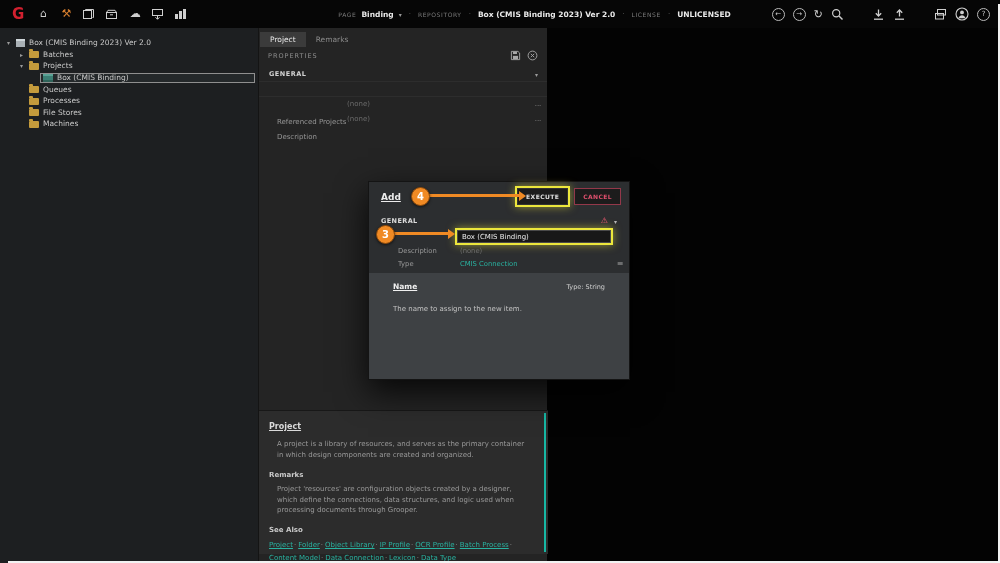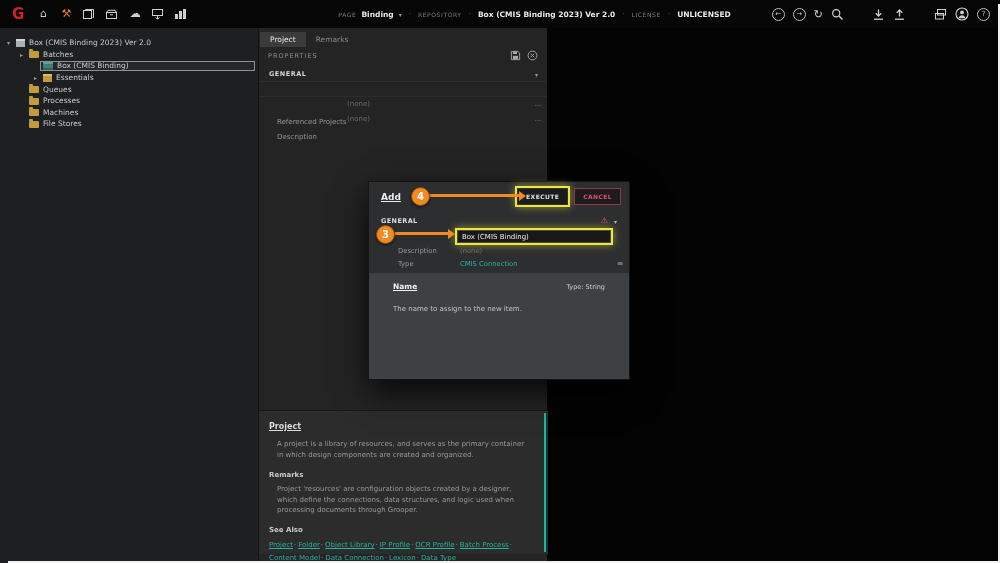--- a/index.html
+++ b/index.html
@@ -216,60 +216,60 @@
       <span>Box (CMIS Binding 2023) Ver 2.0</span>
         </span>
     </div>
     <div class="tree-row d1">
       <span class="tw">▸</span>
       <span class="tsel">
           <span class="ic-folder"></span>
       <span>Batches</span>
         </span>
     </div>
+    <div class="tree-row d1">
+      <span class="tw">▾</span>
+      <span class="tsel">
+          <span class="ic-folder"></span>
+      <span>Projects</span>
+        </span>
+    </div>
     <div class="tree-row d2 selected">
       <span class="tw"></span>
       <span class="tsel">
           <span class="ic-proj"></span>
       <span>Box (CMIS Binding)</span>
         </span>
     </div>
-    <div class="tree-row d2">
-      <span class="tw">▸</span>
-      <span class="tsel">
-          <span class="ic-cube gold"></span>
-      <span>Essentials</span>
-        </span>
-    </div>
     <div class="tree-row d1">
       <span class="tw"></span>
       <span class="tsel">
           <span class="ic-folder"></span>
       <span>Queues</span>
         </span>
     </div>
     <div class="tree-row d1">
       <span class="tw"></span>
       <span class="tsel">
           <span class="ic-folder"></span>
       <span>Processes</span>
         </span>
     </div>
     <div class="tree-row d1">
       <span class="tw"></span>
       <span class="tsel">
           <span class="ic-folder"></span>
+      <span>File Stores</span>
+        </span>
+    </div>
+    <div class="tree-row d1">
+      <span class="tw"></span>
+      <span class="tsel">
+          <span class="ic-folder"></span>
       <span>Machines</span>
-        </span>
-    </div>
-    <div class="tree-row d1">
-      <span class="tw"></span>
-      <span class="tsel">
-          <span class="ic-folder"></span>
-      <span>File Stores</span>
         </span>
     </div>
   </nav>
 
   <section class="center">
     <div class="tabs">
       <span class="tab active">Project</span>
       <span class="tab">Remarks</span>
     </div>
     <div class="props-bar">

